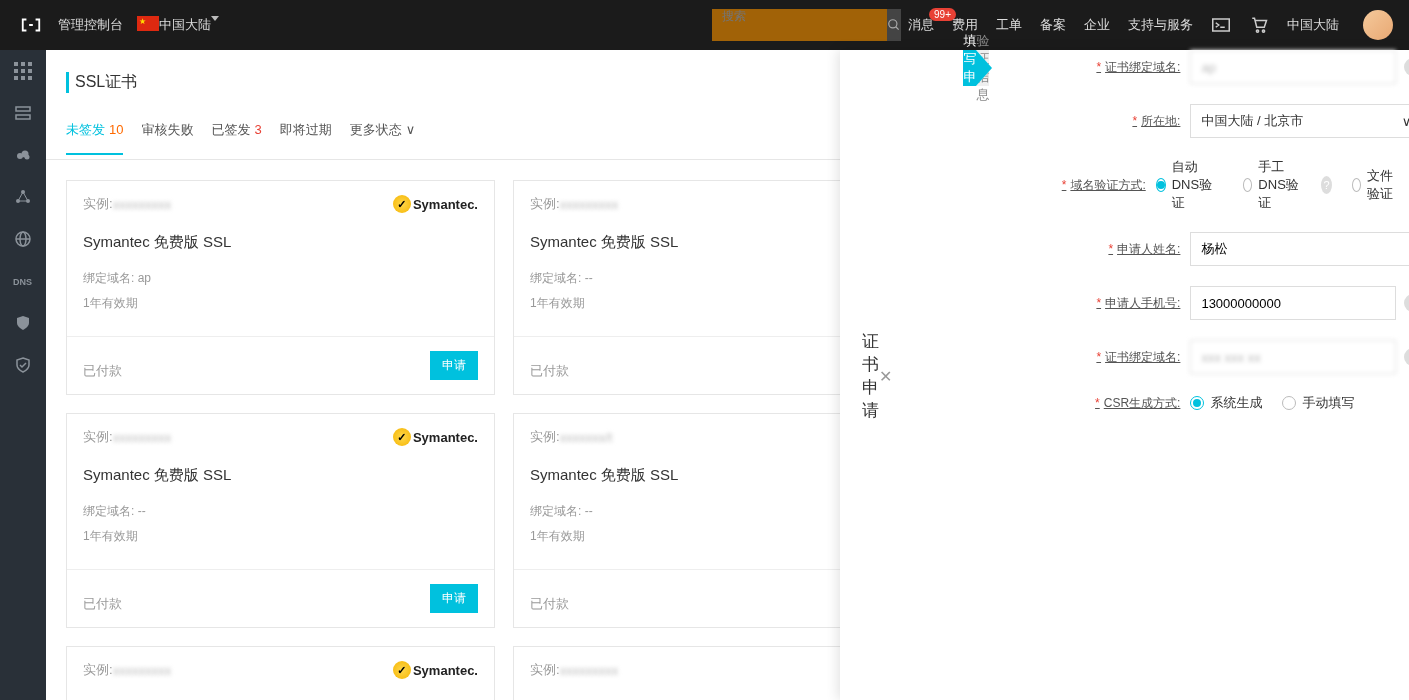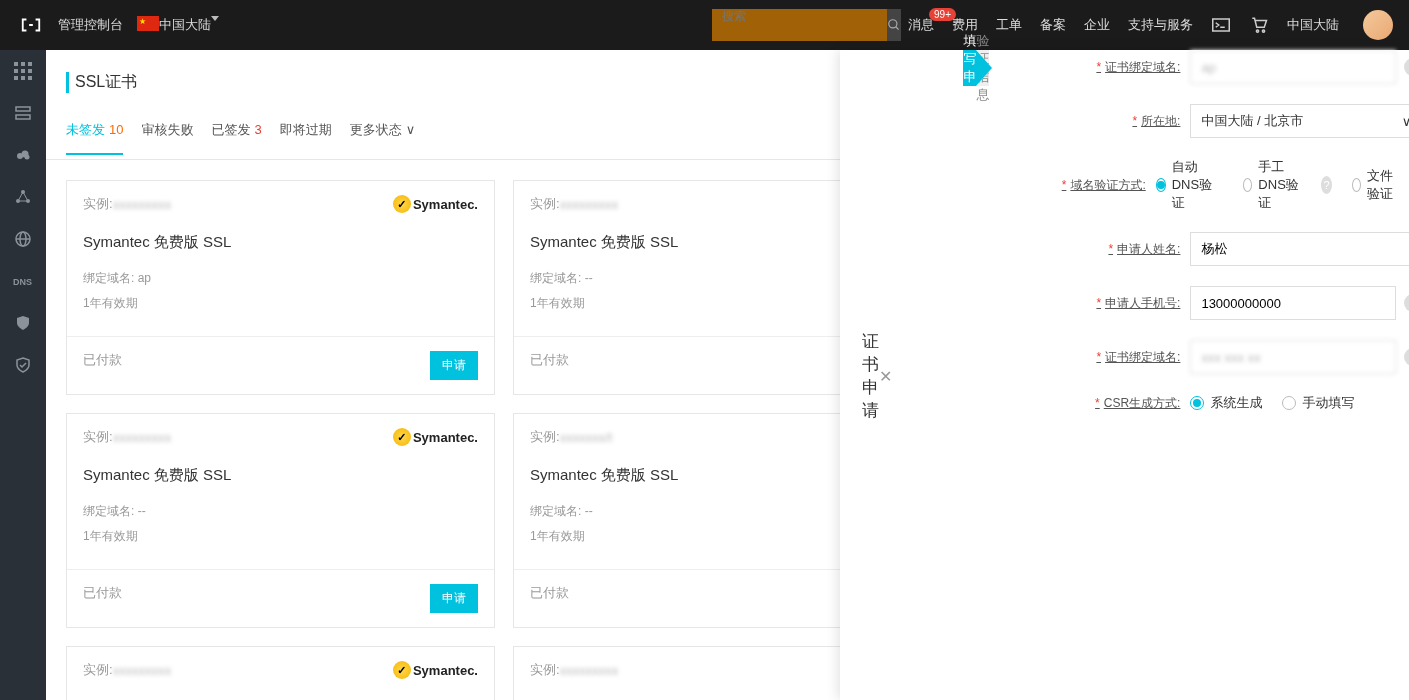--- a/index.html
+++ b/index.html
@@ -43,21 +43,21 @@
 .card { border:1px solid #e6e6e6; }
 .card-hdr { padding:14px 16px 10px 16px; display:flex; align-items:center; }
 .inst-label { color:#999; }
 .inst-id { color:#bbb; filter:blur(2px); }
 .sym-logo { margin-left:auto; display:flex; align-items:center; gap:2px; }
 .sym-check { width:18px; height:18px; border-radius:50%; background:radial-gradient(circle,#ffd84d,#f5b400); display:flex; align-items:center; justify-content:center; color:#000; font-size:11px; font-weight:bold; }
 .sym-text { font-weight:600; color:#222; font-size:13px; }
 .card-body { padding:10px 16px 16px 16px; }
 .card-type { font-size:15px; color:#333; margin-bottom:18px; }
 .card-row { color:#999; font-size:12px; margin-bottom:8px; }
-.card-foot { border-top:1px solid #eee; padding:14px 16px; display:flex; align-items:flex-start; }
+.card-foot { border-top:1px solid #eee; padding:14px 16px; display:flex; align-items:flex-end; }
 .paid { color:#999; }
 .apply-btn { margin-left:auto; background:#00c1de; color:#fff; border:0; padding:6px 12px; cursor:pointer; font-size:12px; }
 .highlight-ring { position:absolute; width:52px; height:44px; border:3px solid #e20000; border-radius:50%; pointer-events:none; }
 
 .panel { position:absolute; top:50px; right:0; bottom:0; width:569px; background:#fff; box-shadow:-2px 0 12px rgba(0,0,0,0.12); display:flex; z-index:50;gap:27px; }
 .panel-hdr { padding:20px 22px 18px 22px; display:flex; align-items:center; }
 .panel-title { font-size:17px; color:#333; }
 .panel-close { margin-left:auto; cursor:pointer; color:#999; font-size:16px; }
 .steps { display:flex; margin:0 22px 20px 22px; height:36px;border-radius:8px; }
 .step { flex:1; display:flex; align-items:center; justify-content:center; font-size:13px; position:relative; }

